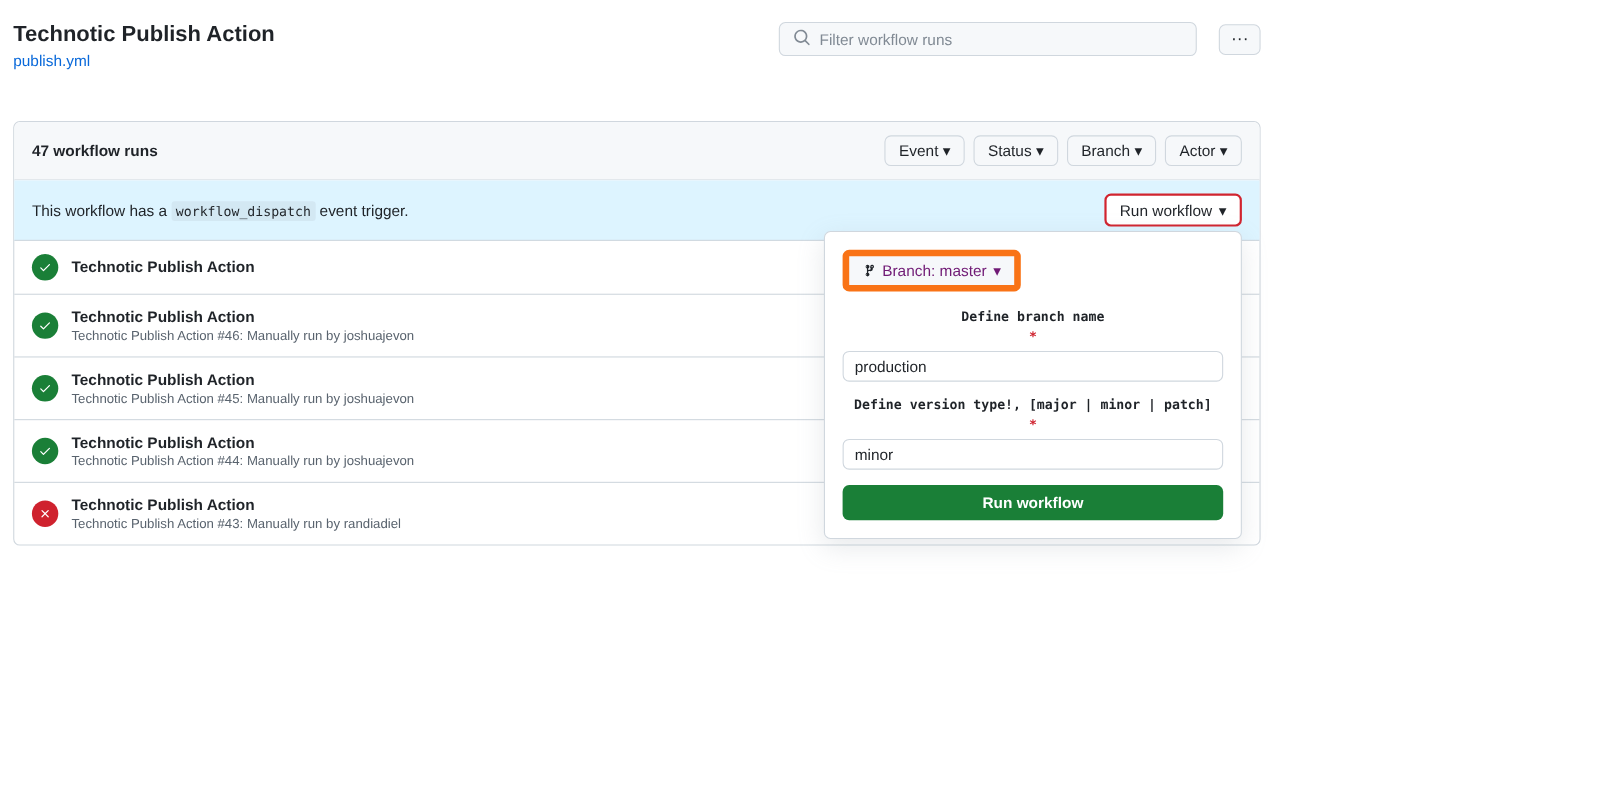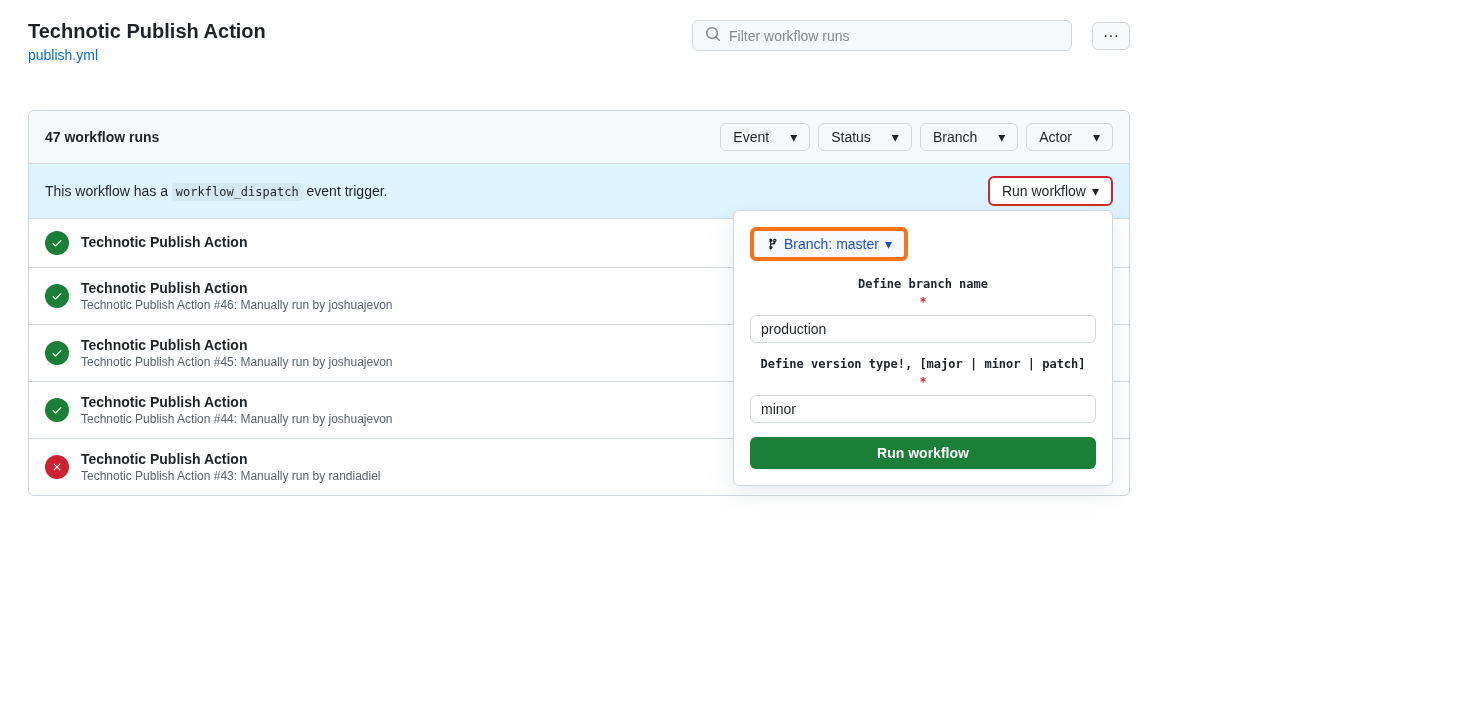--- a/index.html
+++ b/index.html
@@ -6,21 +6,21 @@
     body {
       font-family: -apple-system, BlinkMacSystemFont, "Segoe UI", Helvetica, Arial, sans-serif;
       font-size: 14px;
       color: #1f2328;
       background: #fff;
     }
     .page {
       width: 1158px;
       min-height: 726px;
       background: #fff;
-      padding: 20px 28px;
+      padding: 20px 12px;
       position: relative;
     }
     
     .header {
       display: flex;
       align-items: flex-start;
       justify-content: space-between;
       margin-bottom: 24px;
     }
     .header-left h1 {
@@ -94,21 +94,21 @@
       font-weight: 600;
       font-size: 14px;
     }
     .toolbar-filters {
       display: flex;
       gap: 8px;
     }
     .filter-btn {
       display: flex;
       align-items: center;
-      gap: 21px;
+      gap: 4px;
       border: 1px solid #d0d7de;
       border-radius: 6px;
       background: #f6f8fa;
       padding: 5px 12px;
       cursor: pointer;
       font-size: 14px;
       color: #1f2328;
     }
 
     
@@ -225,27 +225,27 @@
     .dropdown-panel .section-label {
       font-size: 14px;
       font-weight: 400;
       color: #1f2328;
       margin-bottom: 8px;
     }
     .branch-select-btn {
       display: flex;
       align-items: center;
       gap: 6px;
-      border: 4px solid #f97316;
+      border: 6px solid #f97316;
       border-radius: 6px;
       background: #f6f8fa;
       padding: 5px 12px;
       cursor: pointer;
       font-size: 14px;
-      color: #1d4ed8;
+      color: #701a75;
       margin-bottom: 16px;
     }
     .field-label {
       font-family: "SFMono-Regular", Consolas, monospace;
       font-size: 12px;
       font-weight: 600;
       color: #1f2328;
       margin-bottom: 6px;
       display: flex;
       align-items: center;

